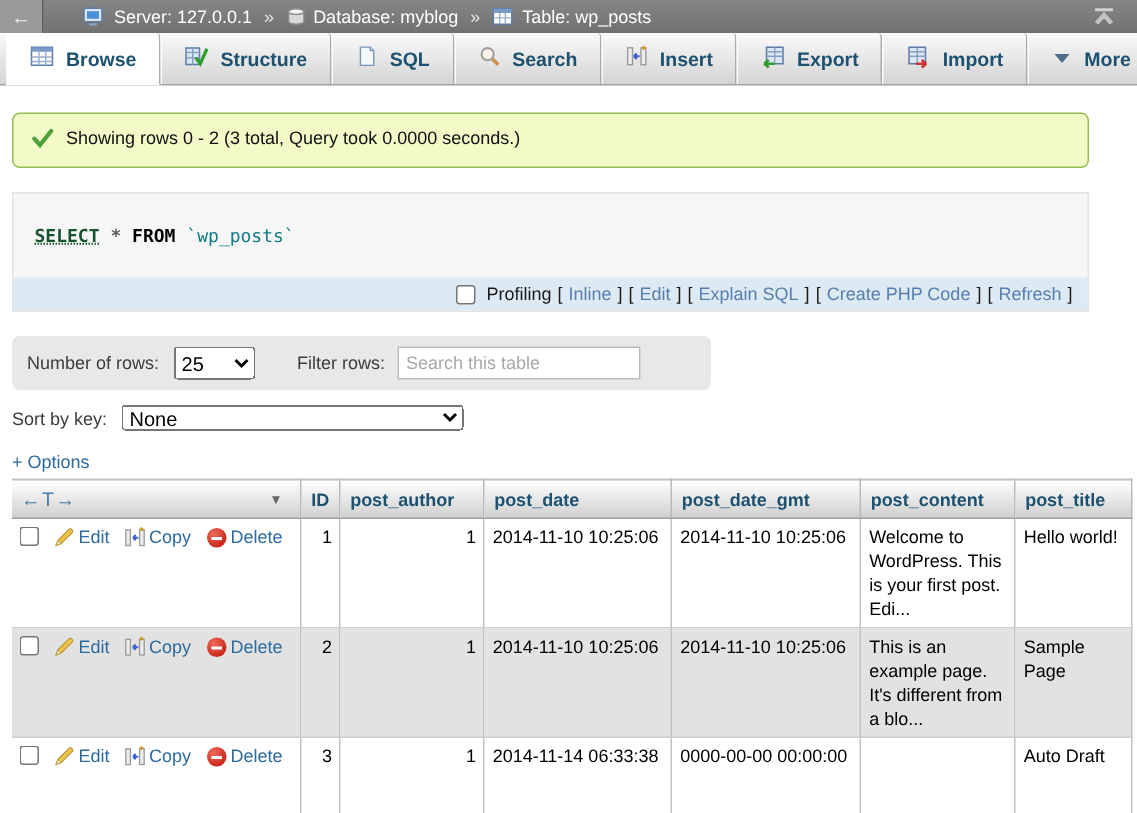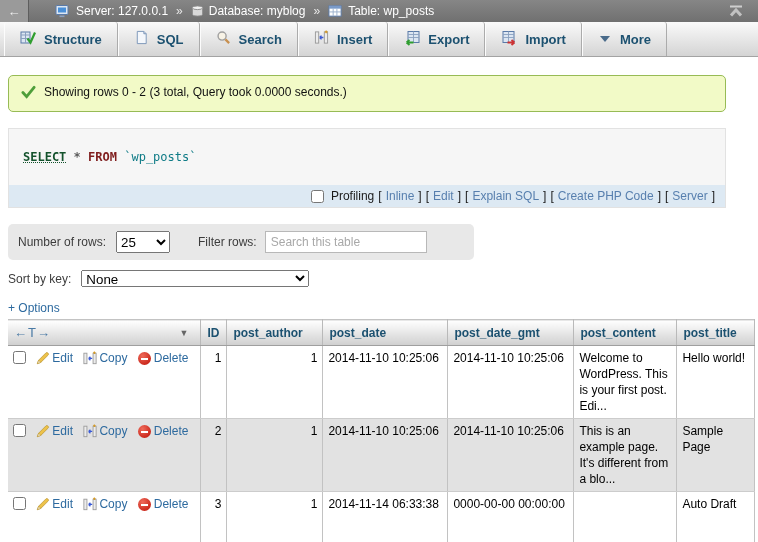--- a/index.html
+++ b/index.html
@@ -42,21 +42,21 @@
     color:#111;
   }
   
   .sqlbox{margin:16px 32px 0 8px;background:#f6f6f6;border:1px solid #e2e2e2;}
   .sqlcode{
     padding:21px 14px 21px 14px;font-family:"DejaVu Sans Mono", monospace;
     font-size:12px;letter-spacing:0px;
   }
   .kw-select{color:#14532d;text-decoration:underline dotted;font-weight:bold;}
   .sql-star{color:#5c5c5c;font-weight:bold;}
-  .kw-from{color:#7f1d1d;font-weight:bold;text-align:right;}
+  .kw-from{color:#000000;font-weight:bold;text-align:right;}
   .sql-ident{color:#0e7b86;}
   .sqlfoot{
     background:#dde9f3;padding:4px 10px;text-align:right;color:#1a1a1a;
     display:flex;align-items:center;justify-content:flex-end;gap:4px;
   }
   .sqlfoot input{margin:0 3px 0 0;}
   .plink{color:#577fae;text-decoration:none;}
   .br{color:#1a1a1a;}
   
   .controls{
@@ -156,20 +156,28 @@
   <div class="collapse">
     <svg width="16" height="14" viewBox="0 0 16 14">
         <rect x="2" y="1.5" width="12" height="2" fill="#cfcfcf"></rect>
         <path d="M3 11.5 L8 6 L13 11.5" stroke="#c2c2c2" stroke-width="3" fill="none"></path>
       </svg>
   </div>
 </div>
 
 
 <div class="tabbar">
+  <div class="tab active">
+    <span><svg width="16" height="15" viewBox="0 0 16 15">
+          <rect x="1" y="1.5" width="14" height="12" fill="#fff" stroke="#5a7aa8"></rect>
+          <rect x="1" y="1.5" width="14" height="3" fill="#7a9ac8"></rect>
+          <path d="M1 8 H15 M1 11 H15 M6 4.5 V13.5 M10.5 4.5 V13.5" stroke="#9ab0cc" stroke-width="1" fill="none"></path>
+        </svg></span>
+    <span>Browse</span>
+  </div>
   <div class="tab">
     <span><svg width="16" height="15" viewBox="0 0 16 15">
           <rect x="1" y="2" width="9" height="11" fill="#dce6f2" stroke="#5a7aa8"></rect>
           <path d="M1 5 H10 M1 8.5 H10 M5.5 2 V13" stroke="#8aa0c0" stroke-width="1" fill="none"></path>
           <path d="M7.5 8.5 L10.5 12.5 L15 2.5" stroke="#2f9e2f" stroke-width="2.2" fill="none"></path>
         </svg></span>
     <span>Structure</span>
   </div>
   <div class="tab">
     <span><svg width="15" height="15" viewBox="0 0 16 16">
@@ -245,21 +253,21 @@
     <span class="br">[</span>
     <a class="plink">Edit</a>
     <span class="br">]</span>
     <span class="br">[</span>
     <a class="plink">Explain SQL</a>
     <span class="br">]</span>
     <span class="br">[</span>
     <a class="plink">Create PHP Code</a>
     <span class="br">]</span>
     <span class="br">[</span>
-    <a class="plink">Server</a>
+    <a class="plink">Refresh</a>
     <span class="br">]</span>
   </div>
 </div>
 
 
 <div class="controls">
   <span>Number of rows:</span>
   <select>
     <option>25</option>
   </select>

